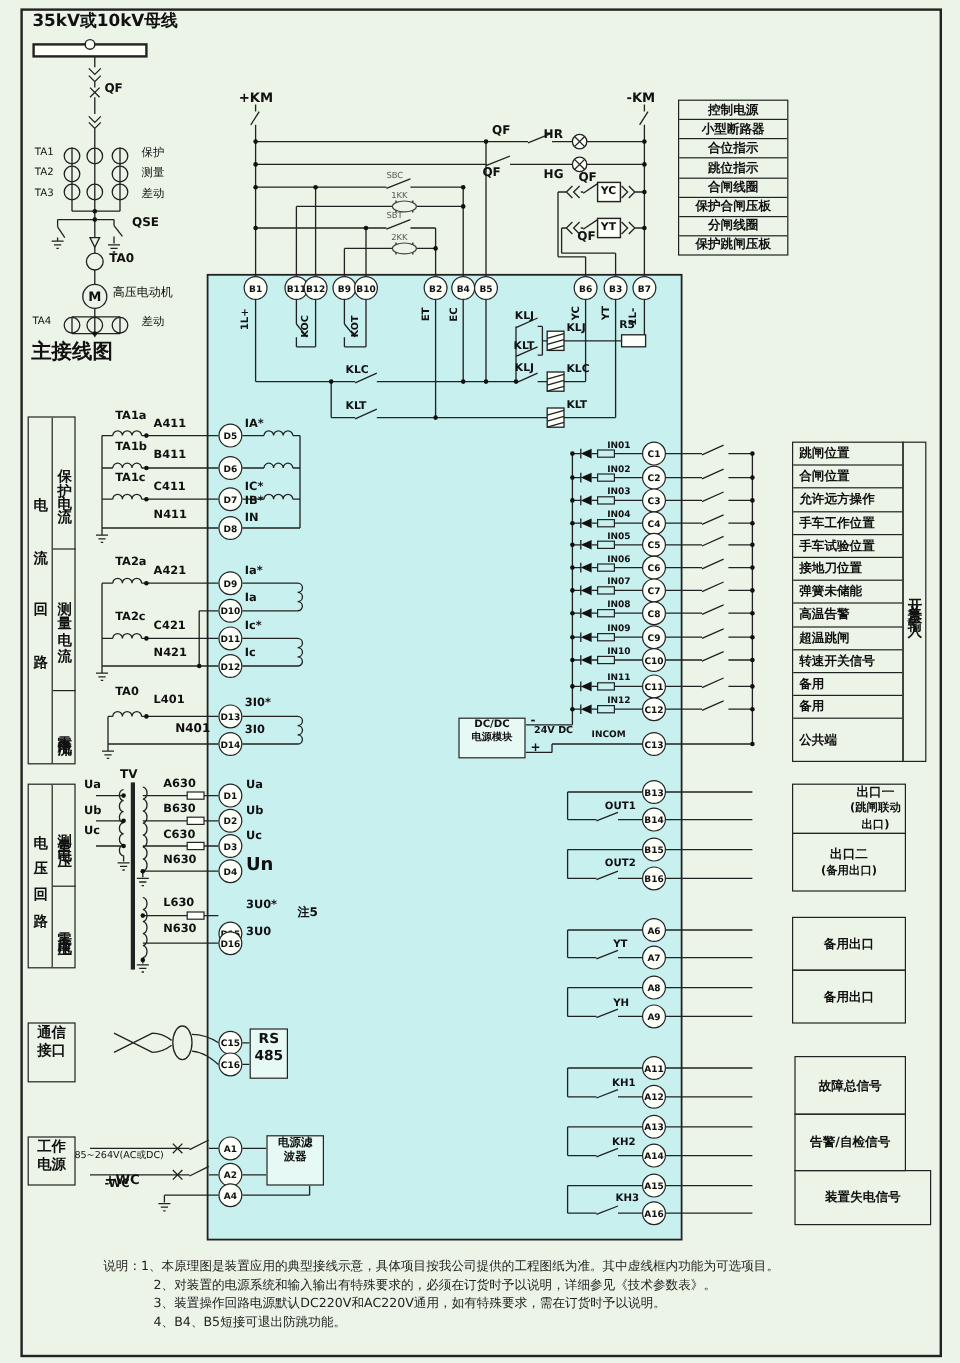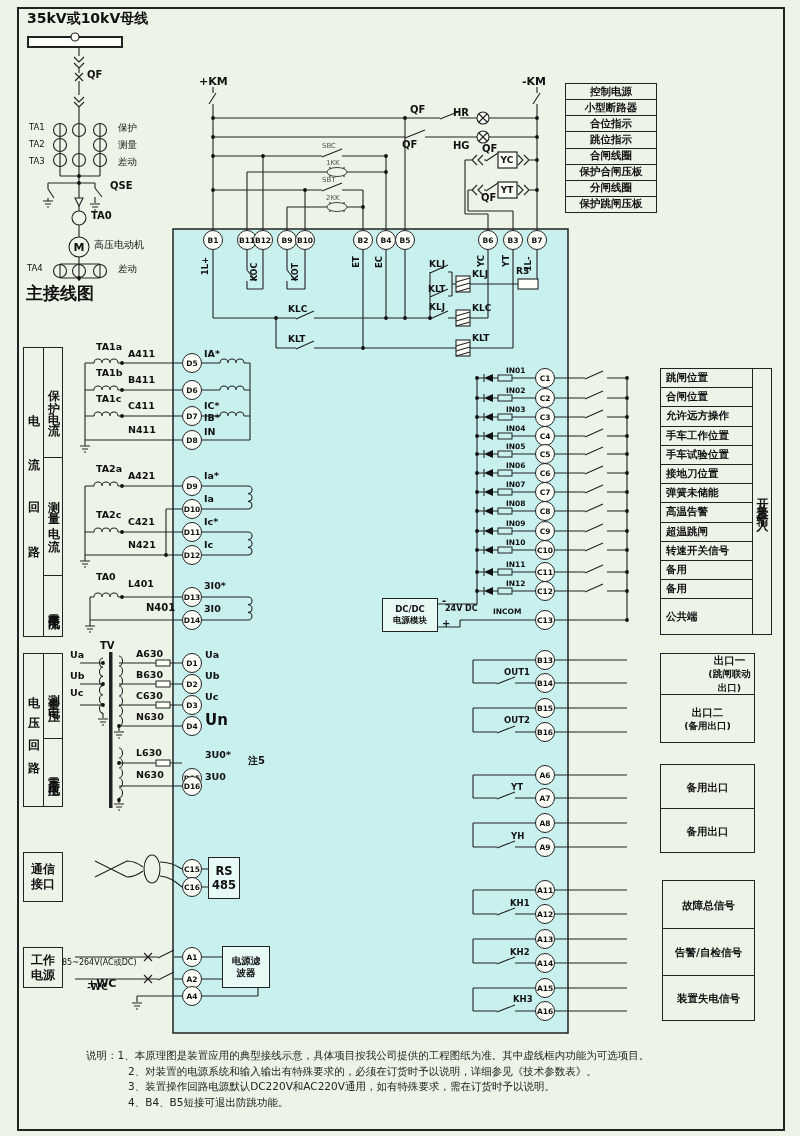--- a/index.html
+++ b/index.html
@@ -18,21 +18,21 @@
   .cellcol{display:flex;flex-direction:column;}
   .c-row{height:16.25px;border-bottom:1.2px solid #222;display:flex;align-items:center;
          justify-content:center;font-size:10.5px;font-weight:700;}
   .c-row:last-child{border-bottom:none;}
   .in-row{height:19.33px;border-bottom:1.2px solid #222;display:flex;align-items:center;
           padding-left:5px;font-size:10.5px;font-weight:700;box-sizing:border-box;}
   .in-row:last-child{height:35px;border-bottom:none;}
   .vtx{writing-mode:vertical-lr;text-orientation:upright;margin:auto;font-weight:700;font-size:12px;}
   .obx{display:flex;flex-direction:column;align-items:center;justify-content:center;
        font-size:10.5px;font-weight:700;line-height:14px;text-align:center;}
-  .twoline{display:flex;flex-direction:column;align-items:center;justify-content:center;
+  .twoline{display:flex;flex-direction:column;align-items:center;
            font-weight:700;line-height:15px;font-size:12px;}
   #notes{position:absolute;left:86px;top:1048px;width:676px;font-size:10.5px;line-height:15.5px;color:#222;}
   #notes .nline{padding-left:42px;}
   #notes .first{padding-left:0;}
 </style>
 </head>
 <body>
 
 <div id="stage">
   <svg id="wires" width="800" height="1136">
@@ -251,21 +251,21 @@
   <div class="bx obx" style="left:660px;top:808px;width:95px;height:45px;">
     <span>备用出口</span>
   </div>
 
   <div class="bx obx" style="left:662px;top:928px;width:93px;height:48px;">
     <span>告警/自检信号</span>
   </div>
   <div class="bx obx" style="left:662px;top:880px;width:93px;height:49px;">
     <span>故障总信号</span>
   </div>
-  <div class="bx obx" style="left:662px;top:975px;width:93px;height:46px;">
+  <div class="bx obx" style="left:662px;top:975px;width:114px;height:46px;">
     <span>装置失电信号</span>
   </div>
 
   <div class="bx" style="left:23px;top:347px;width:40px;height:290px;">
     <div style="position:absolute;left:0;top:0;width:19px;height:100%;display:flex;">
       <span class="vtx" style="letter-spacing:44px;">电流回路</span>
     </div>
     <div style="position:absolute;left:19px;top:0;width:19px;height:100%;border-left:1.3px solid #222;display:flex;flex-direction:column;">
       <div style="height:110px;border-bottom:1.3px solid #222;display:flex;box-sizing:border-box;">
         <span class="vtx" style="letter-spacing:11px;">保护电流</span>

